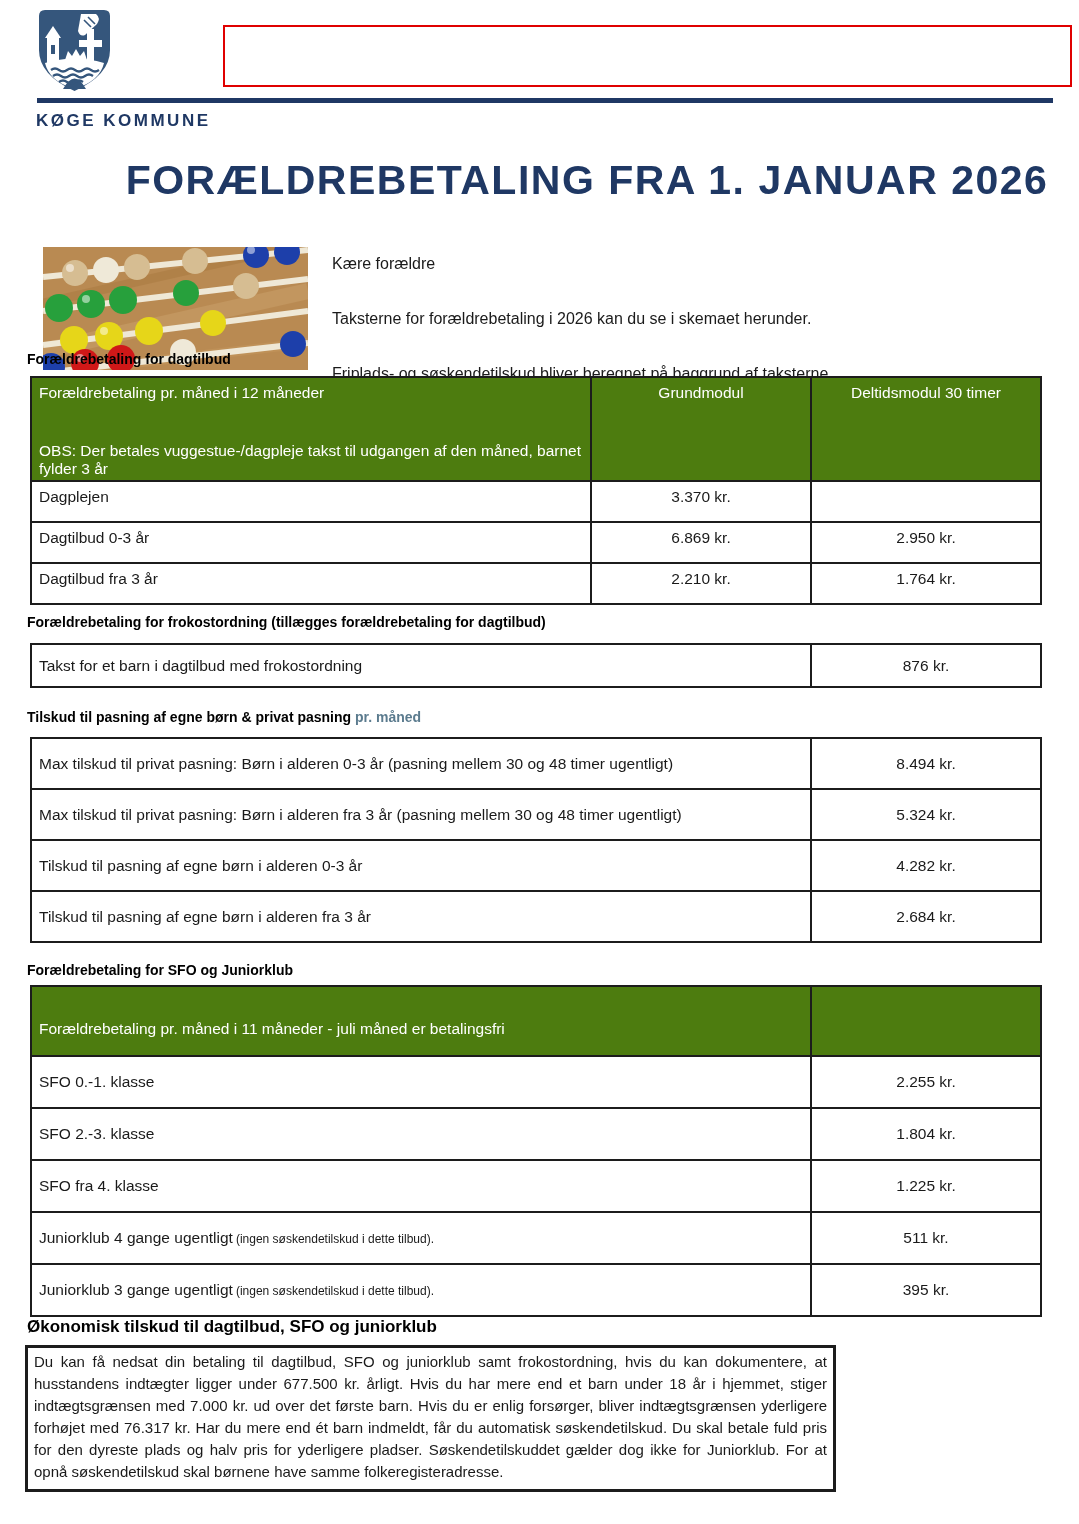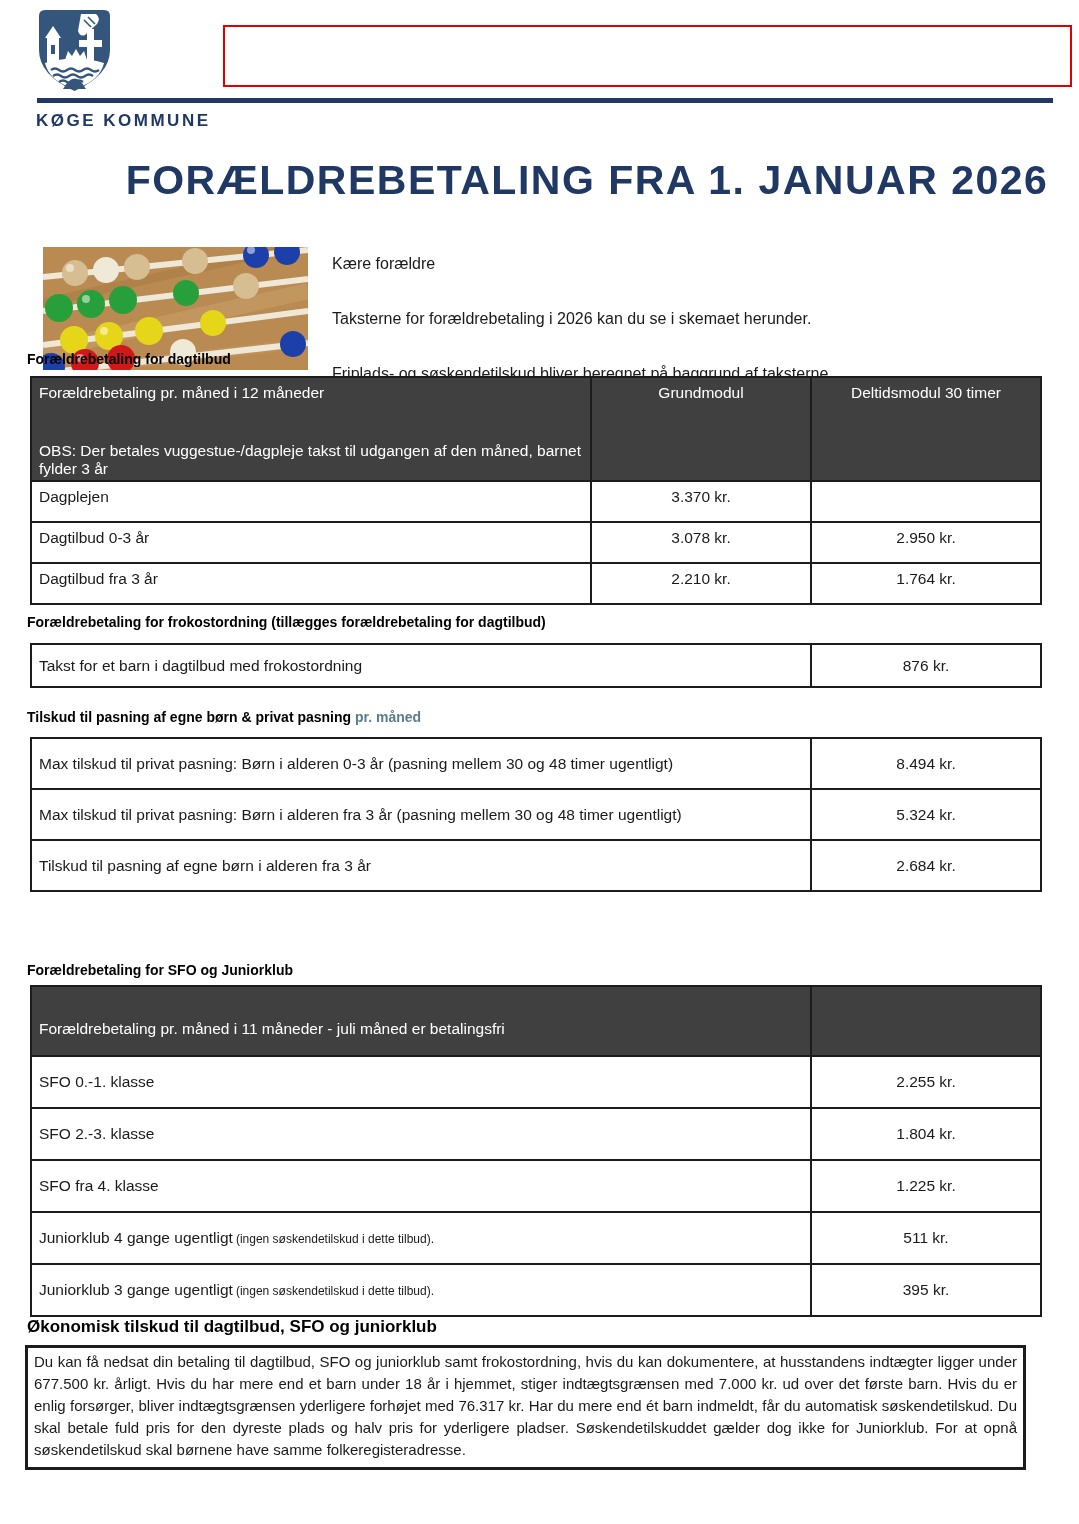--- a/index.html
+++ b/index.html
@@ -22,21 +22,21 @@
   .abacus{width:265px;height:123px;display:block;}
   .intro{margin-left:24px;padding-top:8px;font-size:16px;color:#1a1a1a;}
   .intro p{margin:0 0 37px 0;}
 
   .h-sec{position:absolute;left:27px;font-weight:bold;font-size:14px;color:#000;}
   .h-sec .blue{color:#5B7B8E;}
 
   table{border-collapse:collapse;table-layout:fixed;position:absolute;left:30px;
         font-size:15.5px;color:#1a1a1a;}
   td{border:2px solid #1c1c1c;padding:2px 7px;overflow:hidden;}
-  .olive{background:#404040;color:#ffffff;}
+  .olive{background:#4d7c0f;color:#ffffff;}
   .val{text-align:center;margin-top:26px;}
 
   #table-dagtilbud{top:376px;width:1010px;}
   #table-dagtilbud td{vertical-align:top;padding-top:6px;}
   #table-dagtilbud .hdr-row td{height:86px;}
   #table-dagtilbud .data-row td{height:31px;}
   .hdr-obs{margin-top:40px;}
   .hdr-center{text-align:center;padding-top:2px;}
 
   #table-frokost{top:643px;width:1010px;}
@@ -49,21 +49,21 @@
   #table-sfo .hdr-row td{height:48px;vertical-align:middle;padding-top:18px;}
   #table-sfo .data-row td{height:46px;vertical-align:middle;}
   .note-small{font-size:12px;margin-left:3px;}
 
   #h-dagtilbud{top:351px;}
   #h-frokost{top:614px;}
   #h-tilskud{top:709px;}
   #h-sfo{top:962px;}
   #h-oekonomisk{top:1317px;font-size:17px;}
 
-  .oekonomisk-box{position:absolute;left:25px;top:1345px;width:1001px;box-sizing:border-box;
+  .oekonomisk-box{position:absolute;left:25px;top:1345px;width:811px;box-sizing:border-box;
         border:3px solid #1c1c1c;padding:3px 6px 6px 6px;font-size:15px;line-height:22px;
         text-align:justify;color:#1a1a1a;}
 </style>
 </head>
 <body>
 
 <div class="page">
 
   <svg class="logo" viewBox="0 0 75 85" xmlns="http://www.w3.org/2000/svg">
     <path d="M2 8 Q2 2 8 2 H67 Q73 2 73 8 V42 Q73 67 37.5 83 Q2 67 2 42 Z" fill="#35567C"></path>
@@ -150,21 +150,21 @@
       <td class="olive hdr-center">Grundmodul</td>
       <td class="olive hdr-center">Deltidsmodul 30 timer</td>
     </tr>
     <tr class="data-row">
       <td>Dagplejen</td>
       <td class="val">3.370 kr.</td>
       <td class="val"></td>
     </tr>
     <tr class="data-row">
       <td>Dagtilbud 0-3 år</td>
-      <td class="val">3.078 kr.</td>
+      <td class="val">6.869 kr.</td>
       <td class="val">2.950 kr.</td>
     </tr>
     <tr class="data-row">
       <td>Dagtilbud fra 3 år</td>
       <td class="val">2.210 kr.</td>
       <td class="val">1.764 kr.</td>
     </tr>
   </tbody>
     </table>
 
@@ -191,20 +191,24 @@
     <tbody>
         <tr class="data-row">
       <td>Max tilskud til privat pasning: Børn i alderen 0-3 år (pasning mellem 30 og 48 timer ugentligt)</td>
       <td class="val">8.494 kr.</td>
     </tr>
     <tr class="data-row">
       <td>Max tilskud til privat pasning: Børn i alderen fra 3 år (pasning mellem 30 og 48 timer ugentligt)</td>
       <td class="val">5.324 kr.</td>
     </tr>
     <tr class="data-row">
+      <td>Tilskud til pasning af egne børn i alderen 0-3 år</td>
+      <td class="val">4.282 kr.</td>
+    </tr>
+    <tr class="data-row">
       <td>Tilskud til pasning af egne børn i alderen fra 3 år</td>
       <td class="val">2.684 kr.</td>
     </tr>
   </tbody>
     </table>
 
   <div class="h-sec" id="h-sfo">Forældrebetaling for SFO og Juniorklub</div>
   <table id="table-sfo">
     <colgroup>
         <col style="width:780px">

